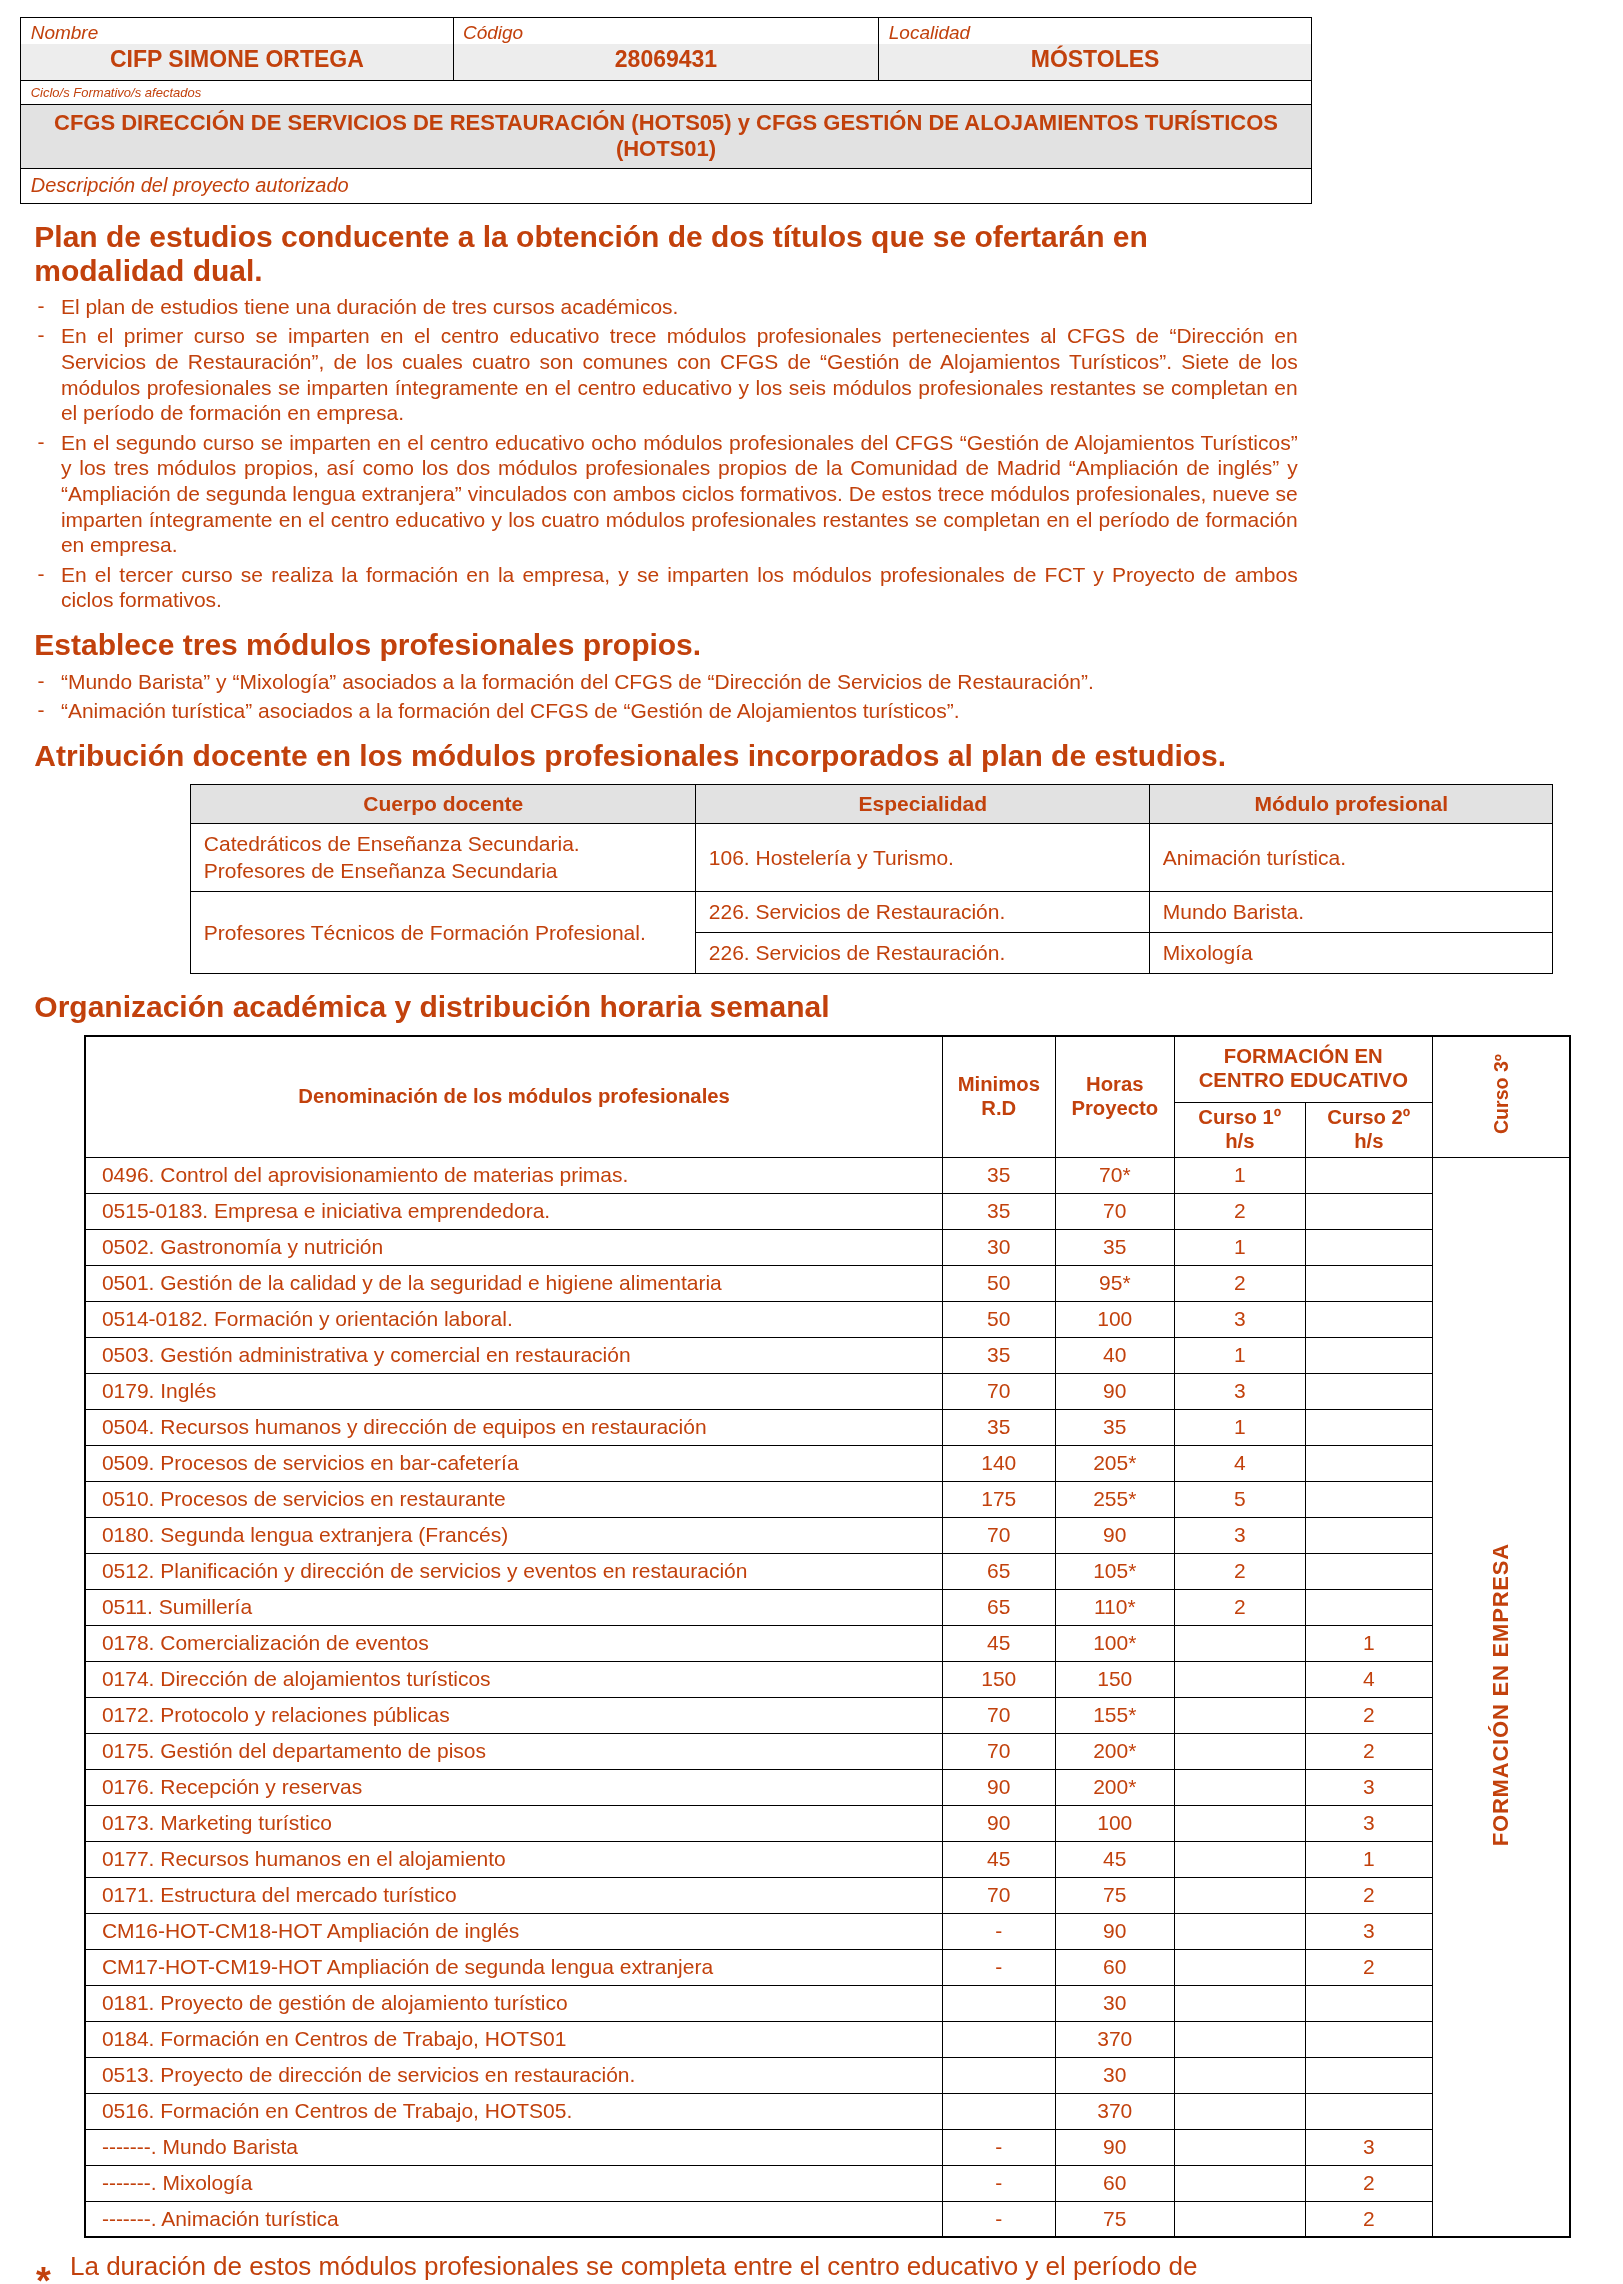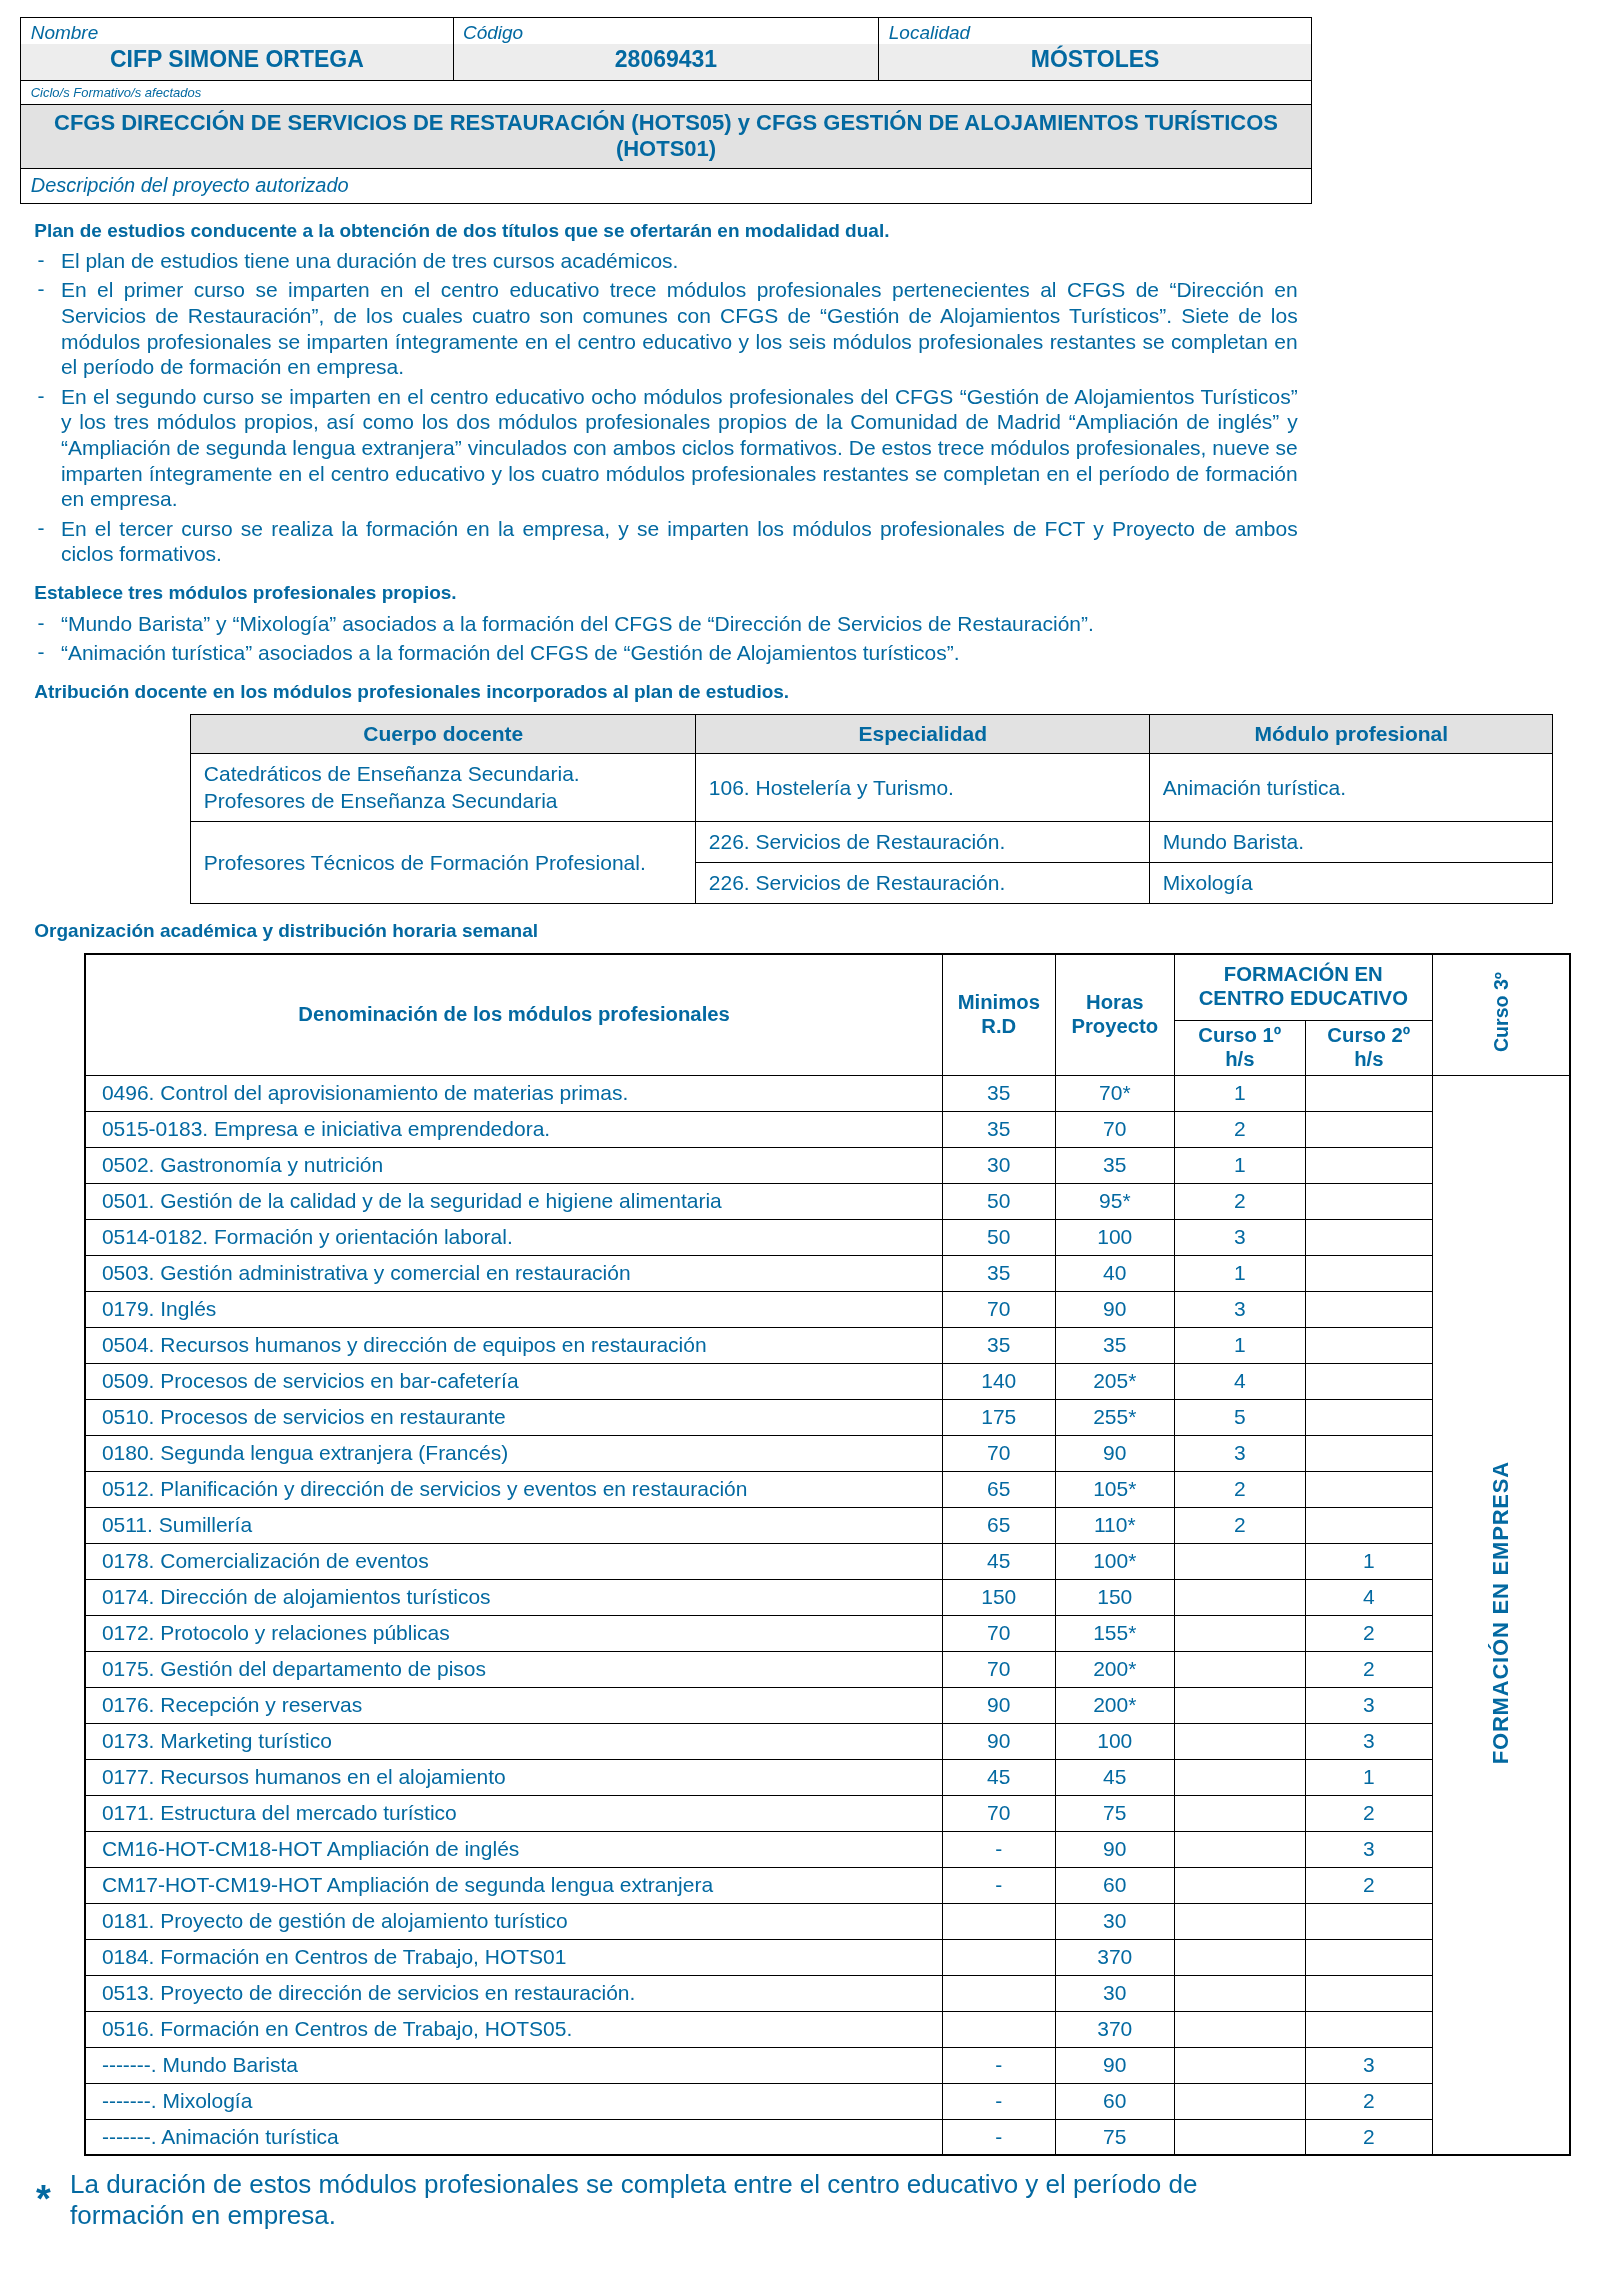--- a/index.html
+++ b/index.html
@@ -3,21 +3,21 @@
 <meta charset="utf-8">
 <title>Proyecto autorizado — CIFP Simone Ortega</title>
 <style>
   * { box-sizing: border-box; }
   html, body { margin: 0; padding: 0; background: #ffffff; }
   .page {
     width: 1332px;
     height: 2284px;
     padding: 17px 20.3px 0 20.3px;
     font-family: "Liberation Sans", "DejaVu Sans", sans-serif;
-    color: #0369a1;
+    color: #c2410c;
     font-size: 21px;
     position: relative;
     background: #fff;
   }
 
   
   .meta-table { width: 100%; border-collapse: collapse; table-layout: fixed; }
   .meta-table td { border: 1.6px solid #000; padding: 0; vertical-align: top; }
   .meta-label { font-style: italic; font-size: 19px; padding: 3.9px 9.4px 0 9.4px; }
   .meta-value { font-weight: bold; font-size: 23px; text-align: center; padding: 2.3px 0 7px 0; background: #ededed; }
@@ -31,21 +31,21 @@
     background: #e2e2e2; font-weight: bold; font-size: 22px;
     text-align: center; padding: 5.5px 4.7px;
   }
   .desc-label-row {
     border: 1.6px solid #000; border-top: 0;
     font-style: italic; font-size: 20px; padding: 4.7px 9.4px 6.3px 9.4px;
   }
 
   
   .content { padding: 0 14px; }
-  .h1 { font-weight: bold; font-size: 19px; margin: 15.6px 0 6.3px 0; }
+  .h1 { font-weight: bold; font-size: 30px; margin: 15.6px 0 6.3px 0; }
 
   .bullet { display: flex; margin: 3.9px 0; }
   .dash { flex: 0 0 26.6px; width: 26.6px; padding-left: 3.1px; }
   .bullet-text { flex: 1; text-align: justify; line-height: 1.22; }
 
   
   .atr-table {
     border-collapse: collapse; table-layout: fixed;
     width: 1361px; margin: 11px 0 6.3px 156px;
   }

